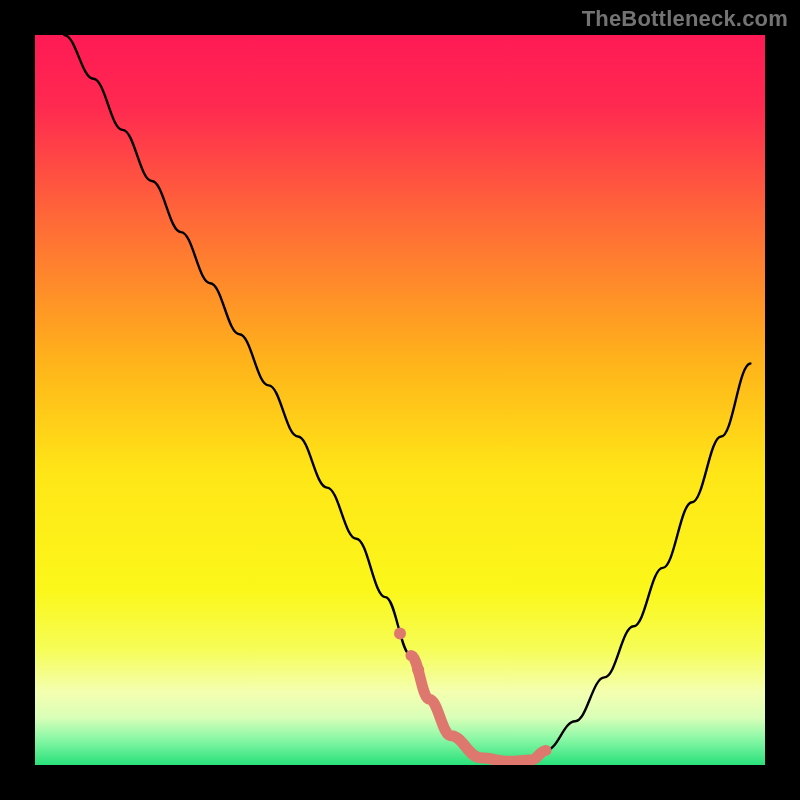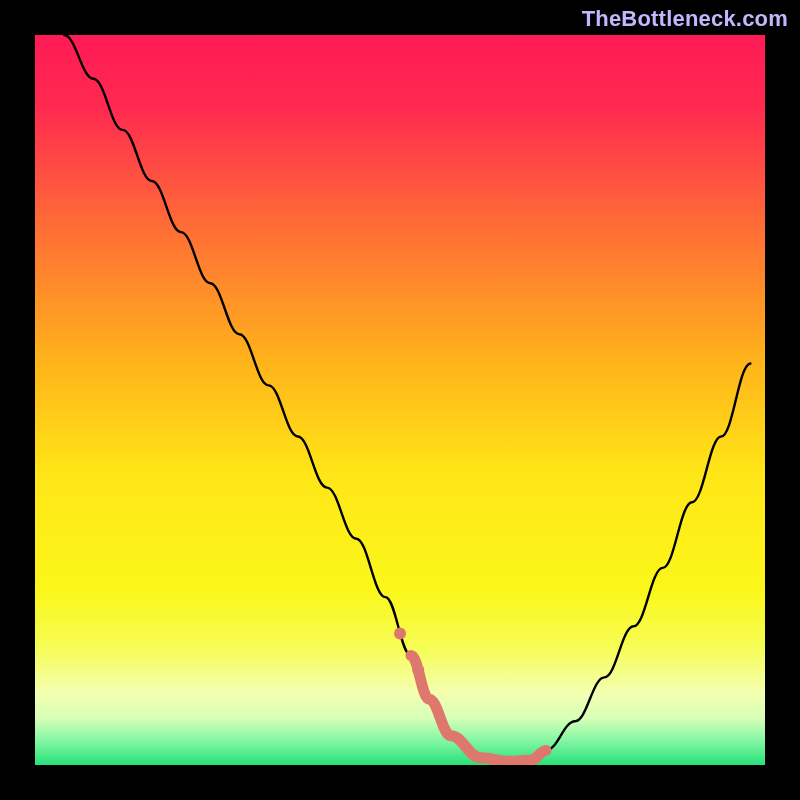--- a/index.html
+++ b/index.html
@@ -40,21 +40,21 @@
     width: 100%;
     height: 100%;
   }
   .watermark {
     position: absolute;
     top: 6px;
     right: 12px;
     font-family: Arial, Helvetica, sans-serif;
     font-size: 22px;
     font-weight: 600;
-    color: #c4b5fd;
+    color: #737373;
     letter-spacing: 0.2px;
   }
 </style>
 </head>
 <body>
 
 <div class="frame">
 
   <div class="plot">
     <svg class="gradient" viewBox="0 0 730 730" preserveAspectRatio="none">

